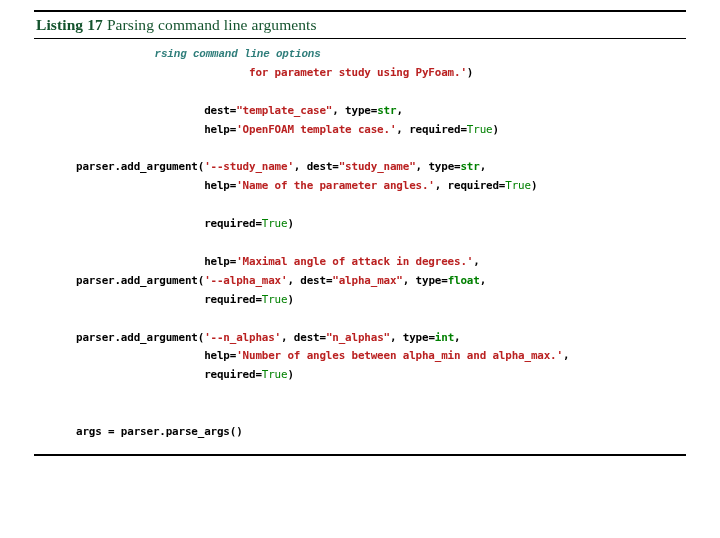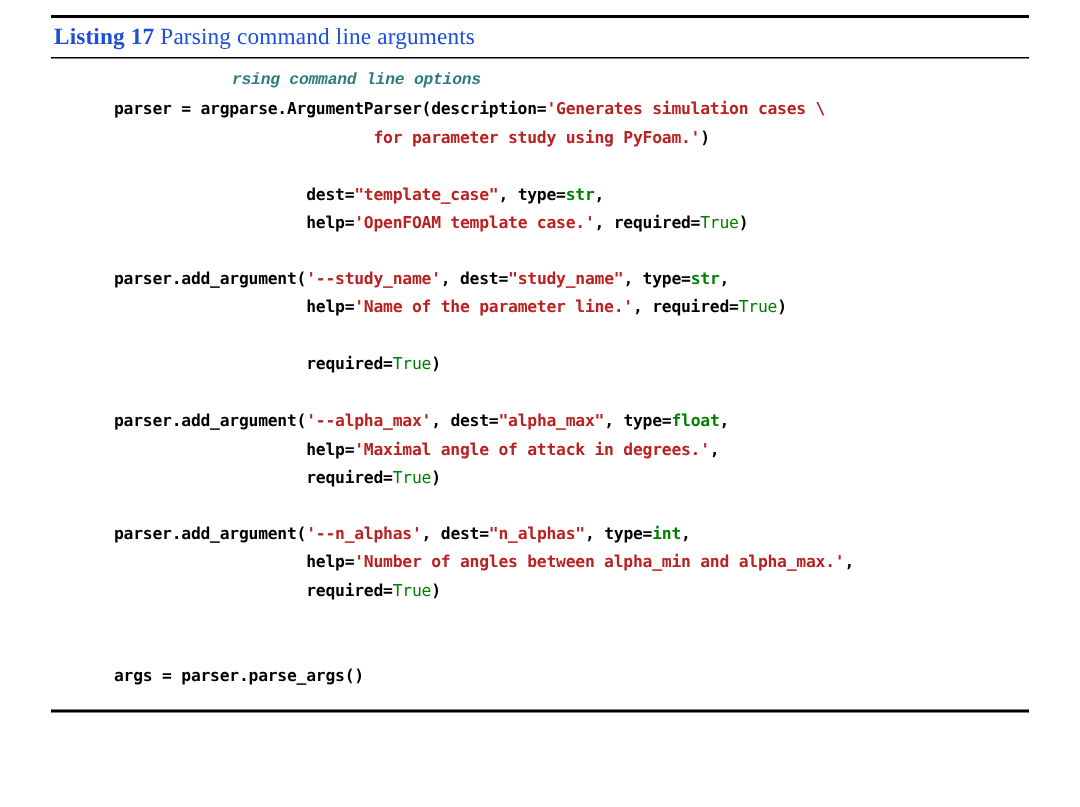--- a/index.html
+++ b/index.html
@@ -37,21 +37,21 @@
     width: 100%;
     font-size: 0;
     line-height: 0;
   }
 
   
   .caption {
     padding: 3px 0 4px 2px;
     font-size: 15.5px;
     line-height: 19px;
-    color: #1d4ed8;
+    color: #14532d;
     white-space: nowrap;
     letter-spacing: 0.1px;
   }
   .caption .caption-label {
     font-weight: bold;
   }
   .caption .caption-text {
     font-weight: normal;
   }
 
@@ -93,33 +93,32 @@
   <div class="rule-thick"></div>
 
   <div class="caption">
     <span class="caption-label">Listing 17</span><span class="caption-text"> </span><span class="caption-text">Parsing command line arguments</span>
   </div>
 
   <div class="rule-thin"></div>
 
   <div class="code-area" id="code-area">
       <div class="code-line" style="padding-left: 120.6px; font-family: Liberation Mono, monospace;"><span class="tok-c">rsing command line options</span></div>
-      <div class="code-line"><span class="tok-n">parser = argparse.ArgumentParser(description=</span><span class="tok-s">'Generates simulation cases \</span></div>
       <div class="code-line"><span class="tok-s">                           for parameter study using PyFoam.'</span><span class="tok-n">)</span></div>
       <div class="code-line blank"></div>
       <div class="code-line"><span class="tok-n">                    dest=</span><span class="tok-s">"template_case"</span><span class="tok-n">, type=</span><span class="tok-nb">str</span><span class="tok-n">,</span></div>
       <div class="code-line"><span class="tok-n">                    help=</span><span class="tok-s">'OpenFOAM template case.'</span><span class="tok-n">, required=</span><span class="tok-kc">True</span><span class="tok-n">)</span></div>
       <div class="code-line blank"></div>
       <div class="code-line"><span class="tok-n">parser.add_argument(</span><span class="tok-s">'--study_name'</span><span class="tok-n">, dest=</span><span class="tok-s">"study_name"</span><span class="tok-n">, type=</span><span class="tok-nb">str</span><span class="tok-n">,</span></div>
-      <div class="code-line"><span class="tok-n">                    help=</span><span class="tok-s">'Name of the parameter line.'</span><span class="tok-n">, required=</span><span class="tok-kc">True</span><span class="tok-n">)</span></div>
+      <div class="code-line"><span class="tok-n">                    help=</span><span class="tok-s">'Name of the parameter angles.'</span><span class="tok-n">, required=</span><span class="tok-kc">True</span><span class="tok-n">)</span></div>
       <div class="code-line blank"></div>
       <div class="code-line"><span class="tok-n">                    required=</span><span class="tok-kc">True</span><span class="tok-n">)</span></div>
       <div class="code-line blank"></div>
+      <div class="code-line"><span class="tok-n">                    help=</span><span class="tok-s">'Maximal angle of attack in degrees.'</span><span class="tok-n">,</span></div>
       <div class="code-line"><span class="tok-n">parser.add_argument(</span><span class="tok-s">'--alpha_max'</span><span class="tok-n">, dest=</span><span class="tok-s">"alpha_max"</span><span class="tok-n">, type=</span><span class="tok-nb">float</span><span class="tok-n">,</span></div>
-      <div class="code-line"><span class="tok-n">                    help=</span><span class="tok-s">'Maximal angle of attack in degrees.'</span><span class="tok-n">,</span></div>
       <div class="code-line"><span class="tok-n">                    required=</span><span class="tok-kc">True</span><span class="tok-n">)</span></div>
       <div class="code-line blank"></div>
       <div class="code-line"><span class="tok-n">parser.add_argument(</span><span class="tok-s">'--n_alphas'</span><span class="tok-n">, dest=</span><span class="tok-s">"n_alphas"</span><span class="tok-n">, type=</span><span class="tok-nb">int</span><span class="tok-n">,</span></div>
       <div class="code-line"><span class="tok-n">                    help=</span><span class="tok-s">'Number of angles between alpha_min and alpha_max.'</span><span class="tok-n">,</span></div>
       <div class="code-line"><span class="tok-n">                    required=</span><span class="tok-kc">True</span><span class="tok-n">)</span></div>
       <div class="code-line blank"></div>
       <div class="code-line blank"></div>
       <div class="code-line"><span class="tok-n">args = parser.parse_args()</span></div>
     </div>
 

